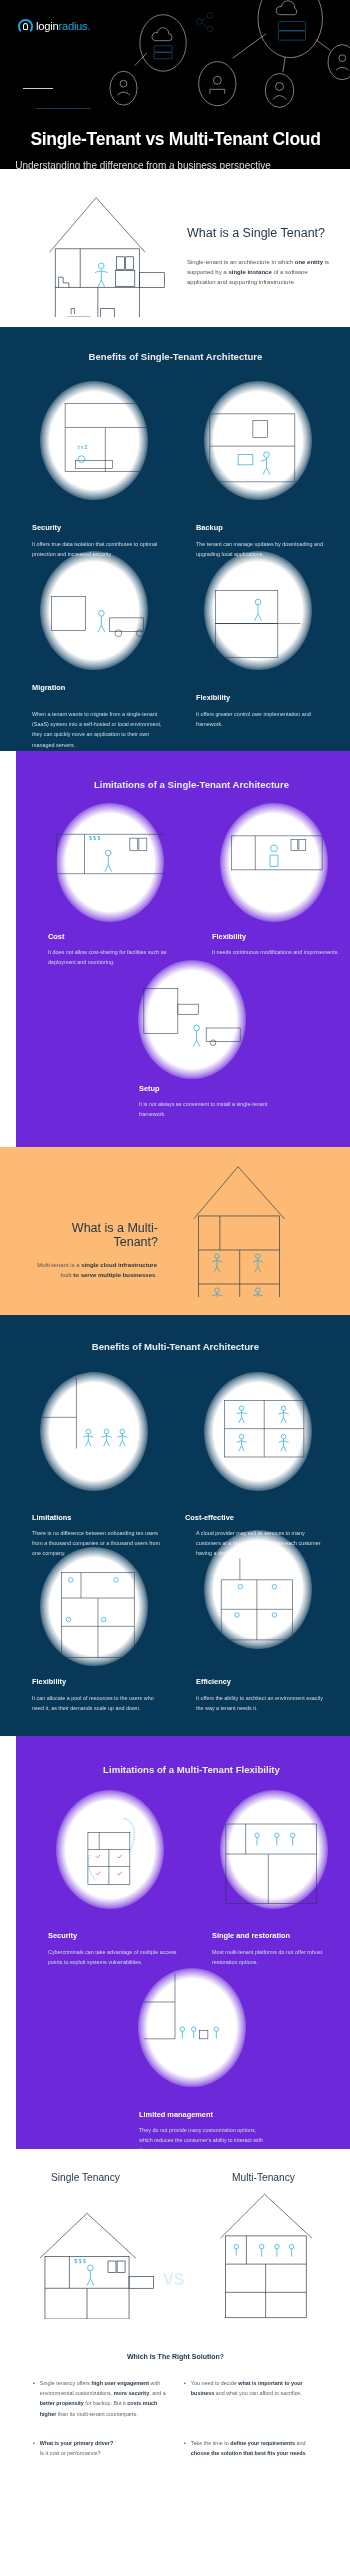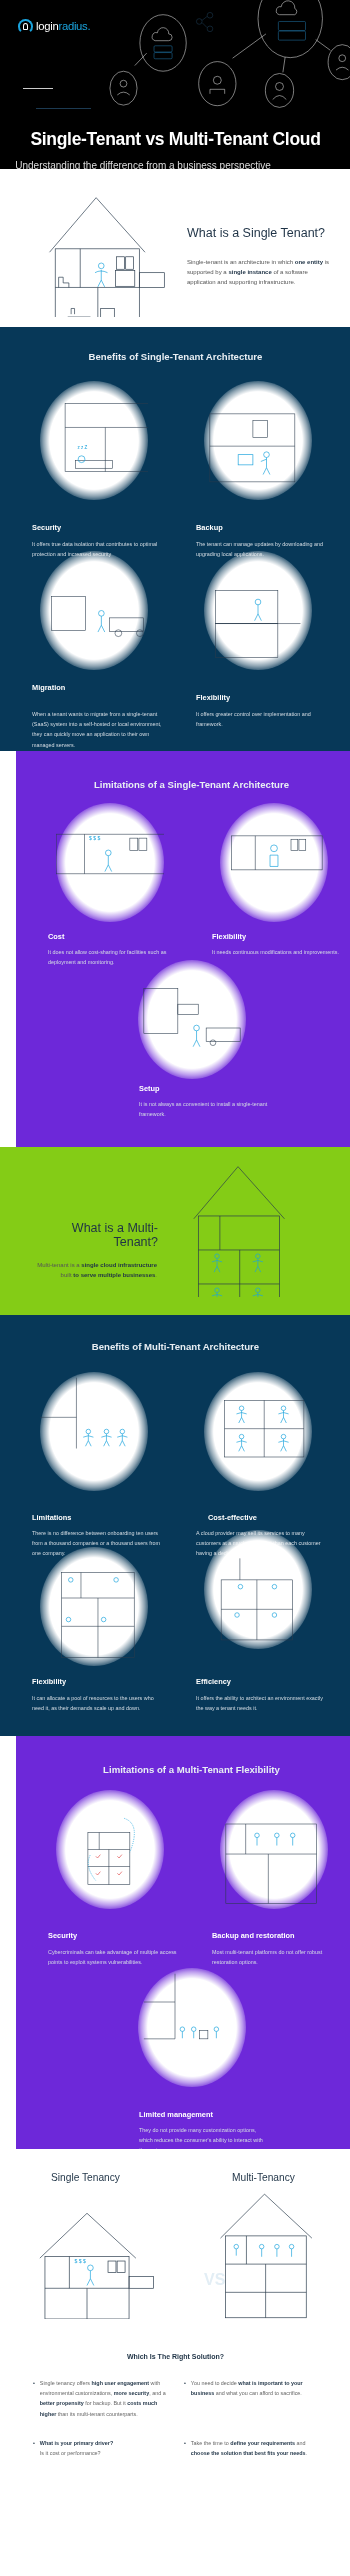--- a/index.html
+++ b/index.html
@@ -31,28 +31,28 @@
   
   .blue { background: #073858; }
   .dark { background: #6d28d9; margin-left: 16px; }
   .grid-title { position: absolute; left: 0; width: 351px; text-align: center; color: #e8eef3; font-size: 9.6px; }
   .spot { position: absolute; width: 108px; height: 119px; border-radius: 50%;
           background: radial-gradient(ellipse at center, #fff 0%, #fff 58%, rgba(255,255,255,0.55) 66%, rgba(255,255,255,0) 74%); }
   .spot svg { position: absolute; left: 0; top: 0; }
   .card-title { position: absolute; color: #fff; font-size: 7.4px; font-weight: bold; }
   .card-text { position: absolute; color: #d5dde4; font-size: 5.4px; line-height: 10.2px; width: 130px; }
 
-  .intro2 { height: 168px; background: #84cc16; }
+  .intro2 { height: 168px; background: #fdba74; }
   .intro2 .intro-title { left: 45px; top: 74px; text-align: right; width: 113px; }
   .intro2 .intro-text { left: 34px; top: 113px; width: 123px; text-align: right; }
 
   
   .compare { height: 444px; background: #fff; }
   .cmp-h { position: absolute; font-size: 10.2px; color: #1f3346; }
-  .vs { position: absolute; left: 163px; top: 122px; font-size: 16px; font-weight: bold; color: #e3eef5; margin-left: 41px; }
+  .vs { position: absolute; left: 163px; top: 122px; font-size: 16px; font-weight: bold; color: #e3eef5; }
   .which { position: absolute; left: 0; top: 204px; width: 351px; text-align: center; font-weight: bold; font-size: 7px; color: #1f3346; }
   .bullet { position: absolute; font-size: 5.4px; line-height: 10.2px; color: #666; padding-left: 6.8px; }
   .bullet::before { content: "•"; position: absolute; left: 0; top: 0; color: #1f3346; }
   .bullet b { color: #1f3346; }
 
   
   .footer { height: 78px; background: #0c2034; }
   .about-h { position: absolute; left: 12px; top: 12px; color: #fff; font-size: 6.8px; }
   .about-t { position: absolute; left: 12px; top: 26px; width: 328px; color: #d6dde4; font-size: 5.4px; line-height: 10.2px; }
   .footer .logo { left: 12px; top: 61px; }
@@ -324,21 +324,21 @@
           <path d="M57 74 q9 -5 18 0 M66 68 v12 l-5 10 M66 80 l5 10"></path>
           <circle cx="140" cy="64" r="4"></circle>
           <path d="M131 74 q9 -5 18 0 M140 68 v12 l-5 10 M140 80 l5 10"></path>
           <circle cx="66" cy="114" r="4"></circle>
           <path d="M57 124 q9 -5 18 0 M66 118 v12 l-5 10 M66 130 l5 10"></path>
           <circle cx="140" cy="114" r="4"></circle>
           <path d="M131 124 q9 -5 18 0 M140 118 v12 l-5 10 M140 130 l5 10"></path>
         </g>
       </svg>
   </div>
-  <div class="card-title" style="left:208px;top:198px">Cost-effective</div>
+  <div class="card-title" style="left:185px;top:198px">Cost-effective</div>
   <div class="card-text" style="left:196px;top:213px">A cloud provider may sell its services to many customers at a much lower cost than each customer having a dedicated infrastructure.</div>
 
   <div class="spot" style="left:40px;top:232px">
     <svg width="108" height="119" viewBox="0 0 190 210">
         <g fill="none" stroke="#2a3b4c" stroke-width="1">
           <rect x="38" y="45" width="128" height="150"></rect>
           <line x1="38" y1="90" x2="166" y2="90"></line>
           <line x1="38" y1="140" x2="166" y2="140"></line>
           <line x1="72" y1="45" x2="72" y2="90"></line>
           <line x1="102" y1="90" x2="102" y2="195"></line>
@@ -410,21 +410,21 @@
           <line x1="85" y1="113" x2="85" y2="200"></line>
         </g>
         <g fill="none" stroke="#1aa3dd" stroke-width="1.2">
           <circle cx="65" cy="80" r="4"></circle>
           <circle cx="100" cy="80" r="4"></circle>
           <circle cx="128" cy="80" r="4"></circle>
           <path d="M65 84 v14 M100 84 v14 M128 84 v14"></path>
         </g>
       </svg>
   </div>
-  <div class="card-title" style="left:196px;top:195px">Backup and restoration</div>
+  <div class="card-title" style="left:196px;top:195px">Single and restoration</div>
   <div class="card-text" style="left:196px;top:211px">Most multi-tenant platforms do not offer robust restoration options.</div>
 
   <div class="spot" style="left:122px;top:232px">
     <svg width="108" height="119" viewBox="0 0 190 210">
         <g fill="none" stroke="#2a3b4c" stroke-width="1">
           <line x1="65" y1="10" x2="65" y2="125"></line>
           <line x1="10" y1="60" x2="65" y2="60"></line>
           <line x1="10" y1="125" x2="65" y2="125"></line>
           <rect x="108" y="110" width="15" height="15"></rect>
         </g>

